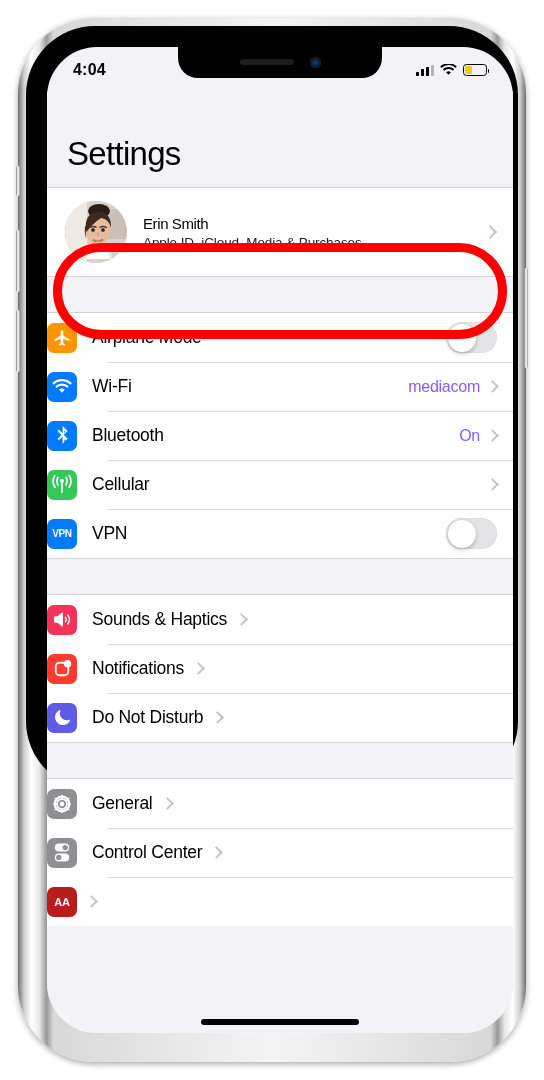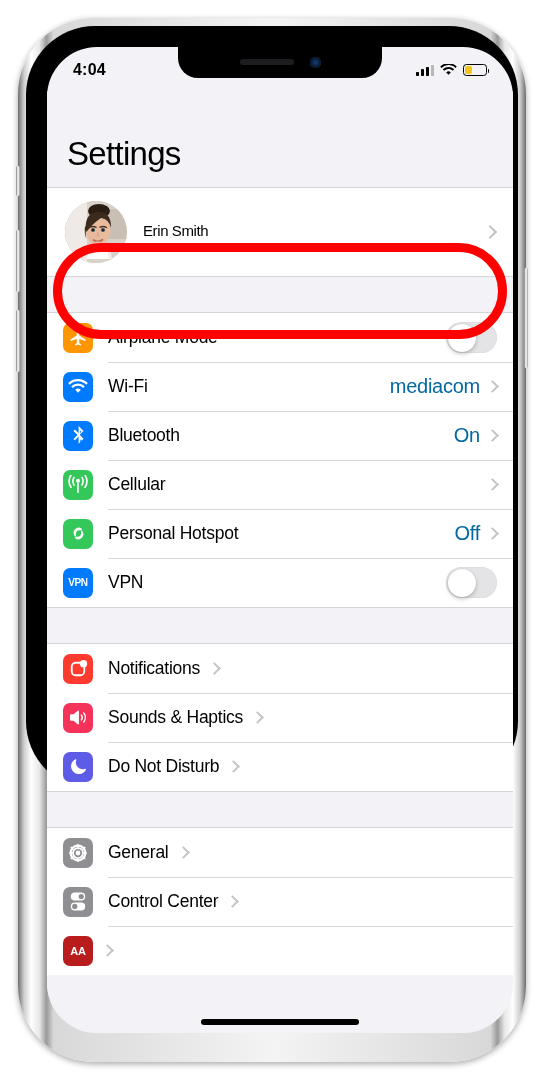--- a/index.html
+++ b/index.html
@@ -90,33 +90,33 @@
     color:#000; padding:44px 0 14px 20px;
   }
 
   .group{ background:#fff; }
   .gap{ height:35px; background:#f2f2f7; }
   .hairline-top{ border-top:1px solid #d3d3d8; }
   .hairline-bot{ border-bottom:1px solid #d3d3d8; }
 
   .row{
     display:flex; align-items:center;
-    height:49px; padding-left:16px; background:#fff;
+    height:49px; background:#fff;
     position:relative;
   }
   .row + .row::before{
     content:""; position:absolute; left:61px; right:0; top:0; height:1px; background:#d7d7dc;
   }
   .ico{
     width:30px; height:30px; border-radius:7px; flex:none;
     display:flex; align-items:center; justify-content:center;
     color:#fff;
   }
   .label{ font-size:17.5px; color:#000; margin-left:15px; letter-spacing:-.25px; }
-  .rightval{ margin-left:auto; font-size:20px; color:#0369a1; letter-spacing:-.25px; }
+  .rightval{ margin-left:auto; font-size:16px; color:#8b5cf6; letter-spacing:-.25px; }
   .chev{
     margin-left:10px; margin-right:16px; flex:none;
     width:9px; height:9px;
     border-right:2px solid #c4c4c9; border-top:2px solid #c4c4c9;
     transform:rotate(45deg);
   }
   .rightval + .chev{ margin-left:8px; }
   .toggle{
     margin-left:auto; margin-right:16px; flex:none;
     width:51px; height:31px; border-radius:16px; background:#e4e4e6;
@@ -231,20 +231,21 @@
                   <path d="M35 26.2 Q38.5 24.6 41.5 26.5" stroke="#4a3421" stroke-width="1.4" fill="none" stroke-linecap="round"></path>
                   <path d="M33 31.5 q-1 3 .8 3.6" stroke="#d49f82" stroke-width="1.1" fill="none" stroke-linecap="round"></path>
                   <path d="M28.5 39 Q33 42 37.5 38.8" stroke="#b9705e" stroke-width="1.8" fill="none" stroke-linecap="round"></path>
                   <path d="M26 44 Q33 48.5 41 43.5 L44 58 L22 58 Z" fill="#ffffff"></path>
                   <ellipse cx="33" cy="44.5" rx="5.5" ry="4" fill="#e8bb9f"></ellipse>
                 </g>
               </svg>
             </div>
             <div id="profile-text">
               <div id="profile-name">Erin Smith</div>
+              <div id="profile-sub">Apple ID, iCloud, Media &amp; Purchases</div>
             </div>
             <div id="profile-chev"></div>
           </div>
         </div>
 
         <div class="gap"></div>
 
         <div class="group hairline-top hairline-bot">
 
           <div class="row">
@@ -292,65 +293,54 @@
                 <path d="M16.4 2.6A8.3 8.3 0 0 1 16.4 11" stroke="#fff" stroke-width="1.8" fill="none" stroke-linecap="round"></path>
                 <path d="M4.3 0A12.5 12.5 0 0 0 4.3 13.5" stroke="#fff" stroke-width="1.8" fill="none" stroke-linecap="round"></path>
                 <path d="M19.7 0A12.5 12.5 0 0 1 19.7 13.5" stroke="#fff" stroke-width="1.8" fill="none" stroke-linecap="round"></path>
               </svg>
             </div>
             <div class="label">Cellular</div>
             <div class="rightval"></div>
             <div class="chev"></div>
           </div>
 
-          <div class="row">
-            <div class="ico" style="background:#34c759">
-              <svg width="21" height="21" viewBox="0 0 24 24">
-                <path d="M15.6 6.2a6 6 0 0 0-8 8.6c.6.7 1.8.2 1.6-.8a4.1 4.1 0 0 1 5.3-5.4c1 .3 1.7-.8 1.1-1.5z" fill="#fff"></path>
-                <path d="M8.4 17.8a6 6 0 0 0 8-8.6c-.6-.7-1.8-.2-1.6.8a4.1 4.1 0 0 1-5.3 5.4c-1-.3-1.7.8-1.1 1.5z" fill="#fff"></path>
-              </svg>
-            </div>
-            <div class="label">Personal Hotspot</div>
-            <div class="rightval">Off</div>
-            <div class="chev"></div>
-          </div>
 
           <div class="row">
             <div class="ico" style="background:#007aff;font-size:10px;font-weight:700;letter-spacing:-.4px;">VPN</div>
             <div class="label">VPN</div>
             <div class="toggle">
                 <div class="knob"></div>
               </div>
           </div>
         </div>
 
         <div class="gap"></div>
 
         <div class="group hairline-top hairline-bot">
 
           <div class="row">
-            <div class="ico" style="background:#ff3b30">
-              <svg width="20" height="20" viewBox="0 0 24 24">
-                <rect x="4.5" y="4.5" width="15" height="15" rx="4.6" fill="none" stroke="#fff" stroke-width="2.2"></rect>
-                <circle cx="18.6" cy="5.6" r="4.4" fill="#fff"></circle>
-              </svg>
-            </div>
-            <div class="label">Notifications</div>
-            <div class="chev"></div>
-          </div>
-
-          <div class="row">
             <div class="ico" style="background:#f4325a">
               <svg width="21" height="19" viewBox="0 0 24 22">
                 <path d="M11 3.2 6.3 7.3H3.2a1 1 0 0 0-1 1v5.4a1 1 0 0 0 1 1h3.1L11 18.8c.6.5 1.5.1 1.5-.7V3.9c0-.8-.9-1.2-1.5-.7z" fill="#fff"></path>
                 <path d="M15.3 8.2a4.6 4.6 0 0 1 0 5.6" stroke="#fff" stroke-width="1.7" fill="none" stroke-linecap="round"></path>
                 <path d="M18 5.8a8.2 8.2 0 0 1 0 10.4" stroke="#fff" stroke-width="1.7" fill="none" stroke-linecap="round"></path>
               </svg>
             </div>
             <div class="label">Sounds &amp; Haptics</div>
+            <div class="chev"></div>
+          </div>
+
+          <div class="row">
+            <div class="ico" style="background:#ff3b30">
+              <svg width="20" height="20" viewBox="0 0 24 24">
+                <rect x="4.5" y="4.5" width="15" height="15" rx="4.6" fill="none" stroke="#fff" stroke-width="2.2"></rect>
+                <circle cx="18.6" cy="5.6" r="4.4" fill="#fff"></circle>
+              </svg>
+            </div>
+            <div class="label">Notifications</div>
             <div class="chev"></div>
           </div>
 
           <div class="row">
             <div class="ico" style="background:#5e5ce6">
               <svg width="19" height="19" viewBox="0 0 24 24">
                   <path fill="#fff" d="M20.4 14.9A8.6 8.6 0 0 1 9.3 3.7a.85.85 0 0 0-1.1-1A9.9 9.9 0 1 0 21.4 16a.85.85 0 0 0-1-1.1z"></path>
                 </svg>
             </div>
             <div class="label">Do Not Disturb</div>

